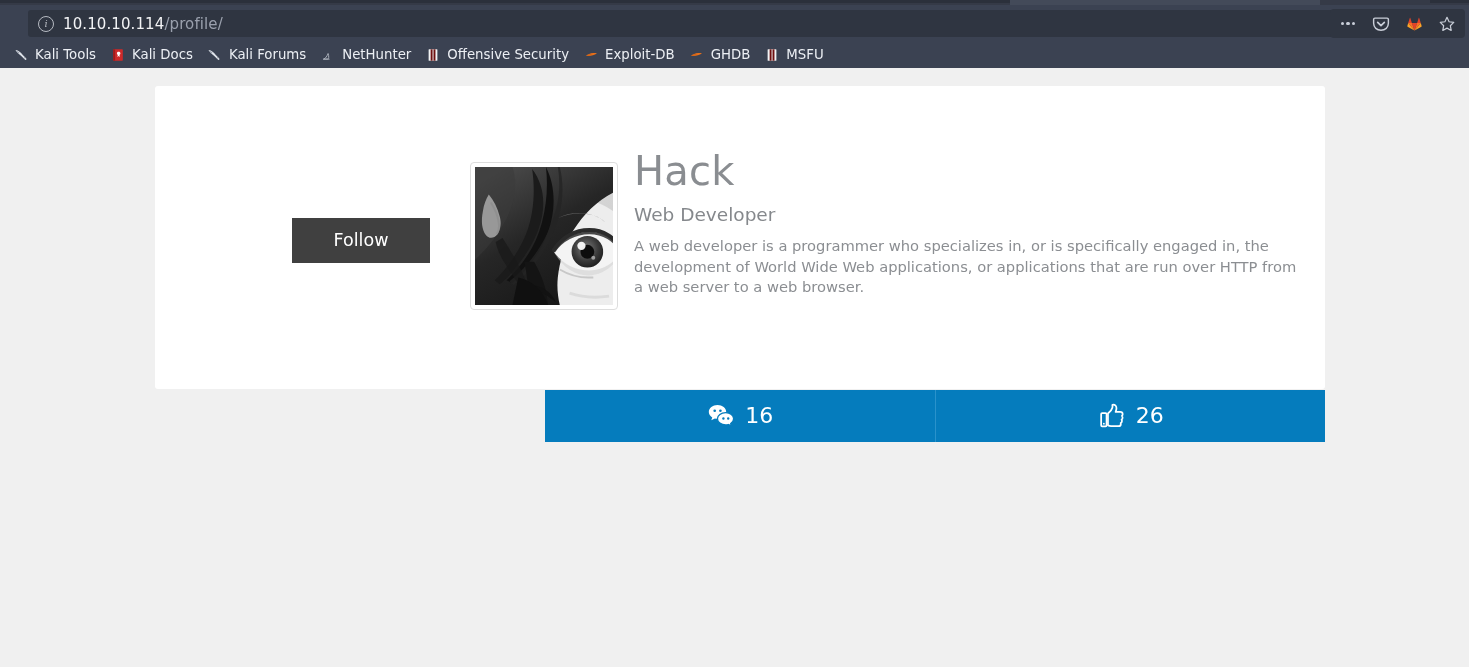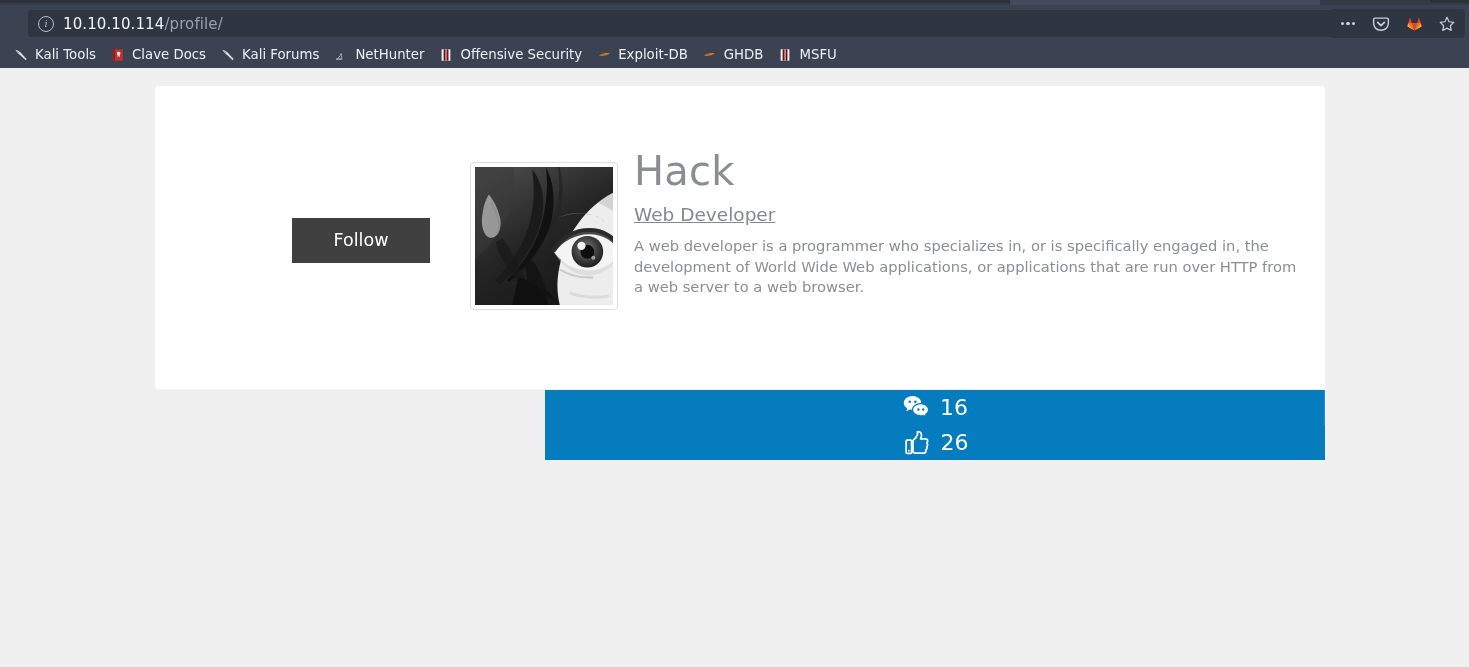--- a/index.html
+++ b/index.html
@@ -221,40 +221,38 @@
     line-height: 46px;
     margin: 0;
     letter-spacing: 0.2px;
   }
   .profile-role {
     font-size: 18.5px;
     color: #85888c;
     margin: 9px 0 0 0;
     line-height: 24px;
     font-weight: normal;
-    text-decoration: underline;
   }
   .profile-bio {
     font-size: 14.7px;
     color: #8b8e92;
     line-height: 20.5px;
     margin: 9px 0 14px 0;
     max-width: 672px;
   }
 
   
   .stats-bar {
     position: absolute;
     left: 545px;
     top: 322px;
     width: 780px;
-    height: 70px;
+    height: 52px;
     display: flex;
     background: #057cbd;
-    flex-direction: column;
   }
   .stat {
     flex: 1 1 0;
     display: flex;
     align-items: center;
     justify-content: center;
     gap: 9px;
     color: #ffffff;
     cursor: pointer;
     box-sizing: border-box;
@@ -338,21 +336,21 @@
     </div>
 
     <div class="bm">
       <span class="bm-ico">
         <svg viewBox="0 0 16 16" width="14" height="14" aria-hidden="true">
           <rect x="2.5" y="1.5" width="11" height="13" rx="0.8" fill="#cf2a2a"></rect>
           <rect x="2.5" y="1.5" width="2.2" height="13" fill="#9e1c1c"></rect>
           <path d="M8.6 4.3c-1.1 0-1.9.8-1.9 1.8 0 .8.5 1.3 1.1 1.8l-.5 2.4 1.5-1.3 1.4 1.3-.5-2.4c.6-.5 1.1-1 1.1-1.8 0-1-.9-1.8-2-1.8z" fill="#ffffff"></path>
         </svg>
       </span>
-      <span class="bm-label">Clave Docs</span>
+      <span class="bm-label">Kali Docs</span>
     </div>
 
     <div class="bm">
       <span class="bm-ico">
         <svg viewBox="0 0 16 16" width="15" height="15" aria-hidden="true">
           <path d="M1.5 3.2c2.4.2 4.6 1.6 6.1 3.3l1.8 2.1 3.5 3.5c.5.5.5 1.1.1 1.5-.4.4-1 .3-1.5-.2L8 9.9 5.2 7.4C4 6.3 2.7 5 1.5 3.2z" fill="#dfe3ea"></path>
           <path d="M2.2 3.6c1.4.5 2.6 1.3 3.6 2.3L4.5 7.2C3.6 6.2 2.8 5 2.2 3.6z" fill="#9aa0ad"></path>
           <circle cx="11.6" cy="11.5" r="0.7" fill="#7d828c"></circle>
         </svg>
       </span>

